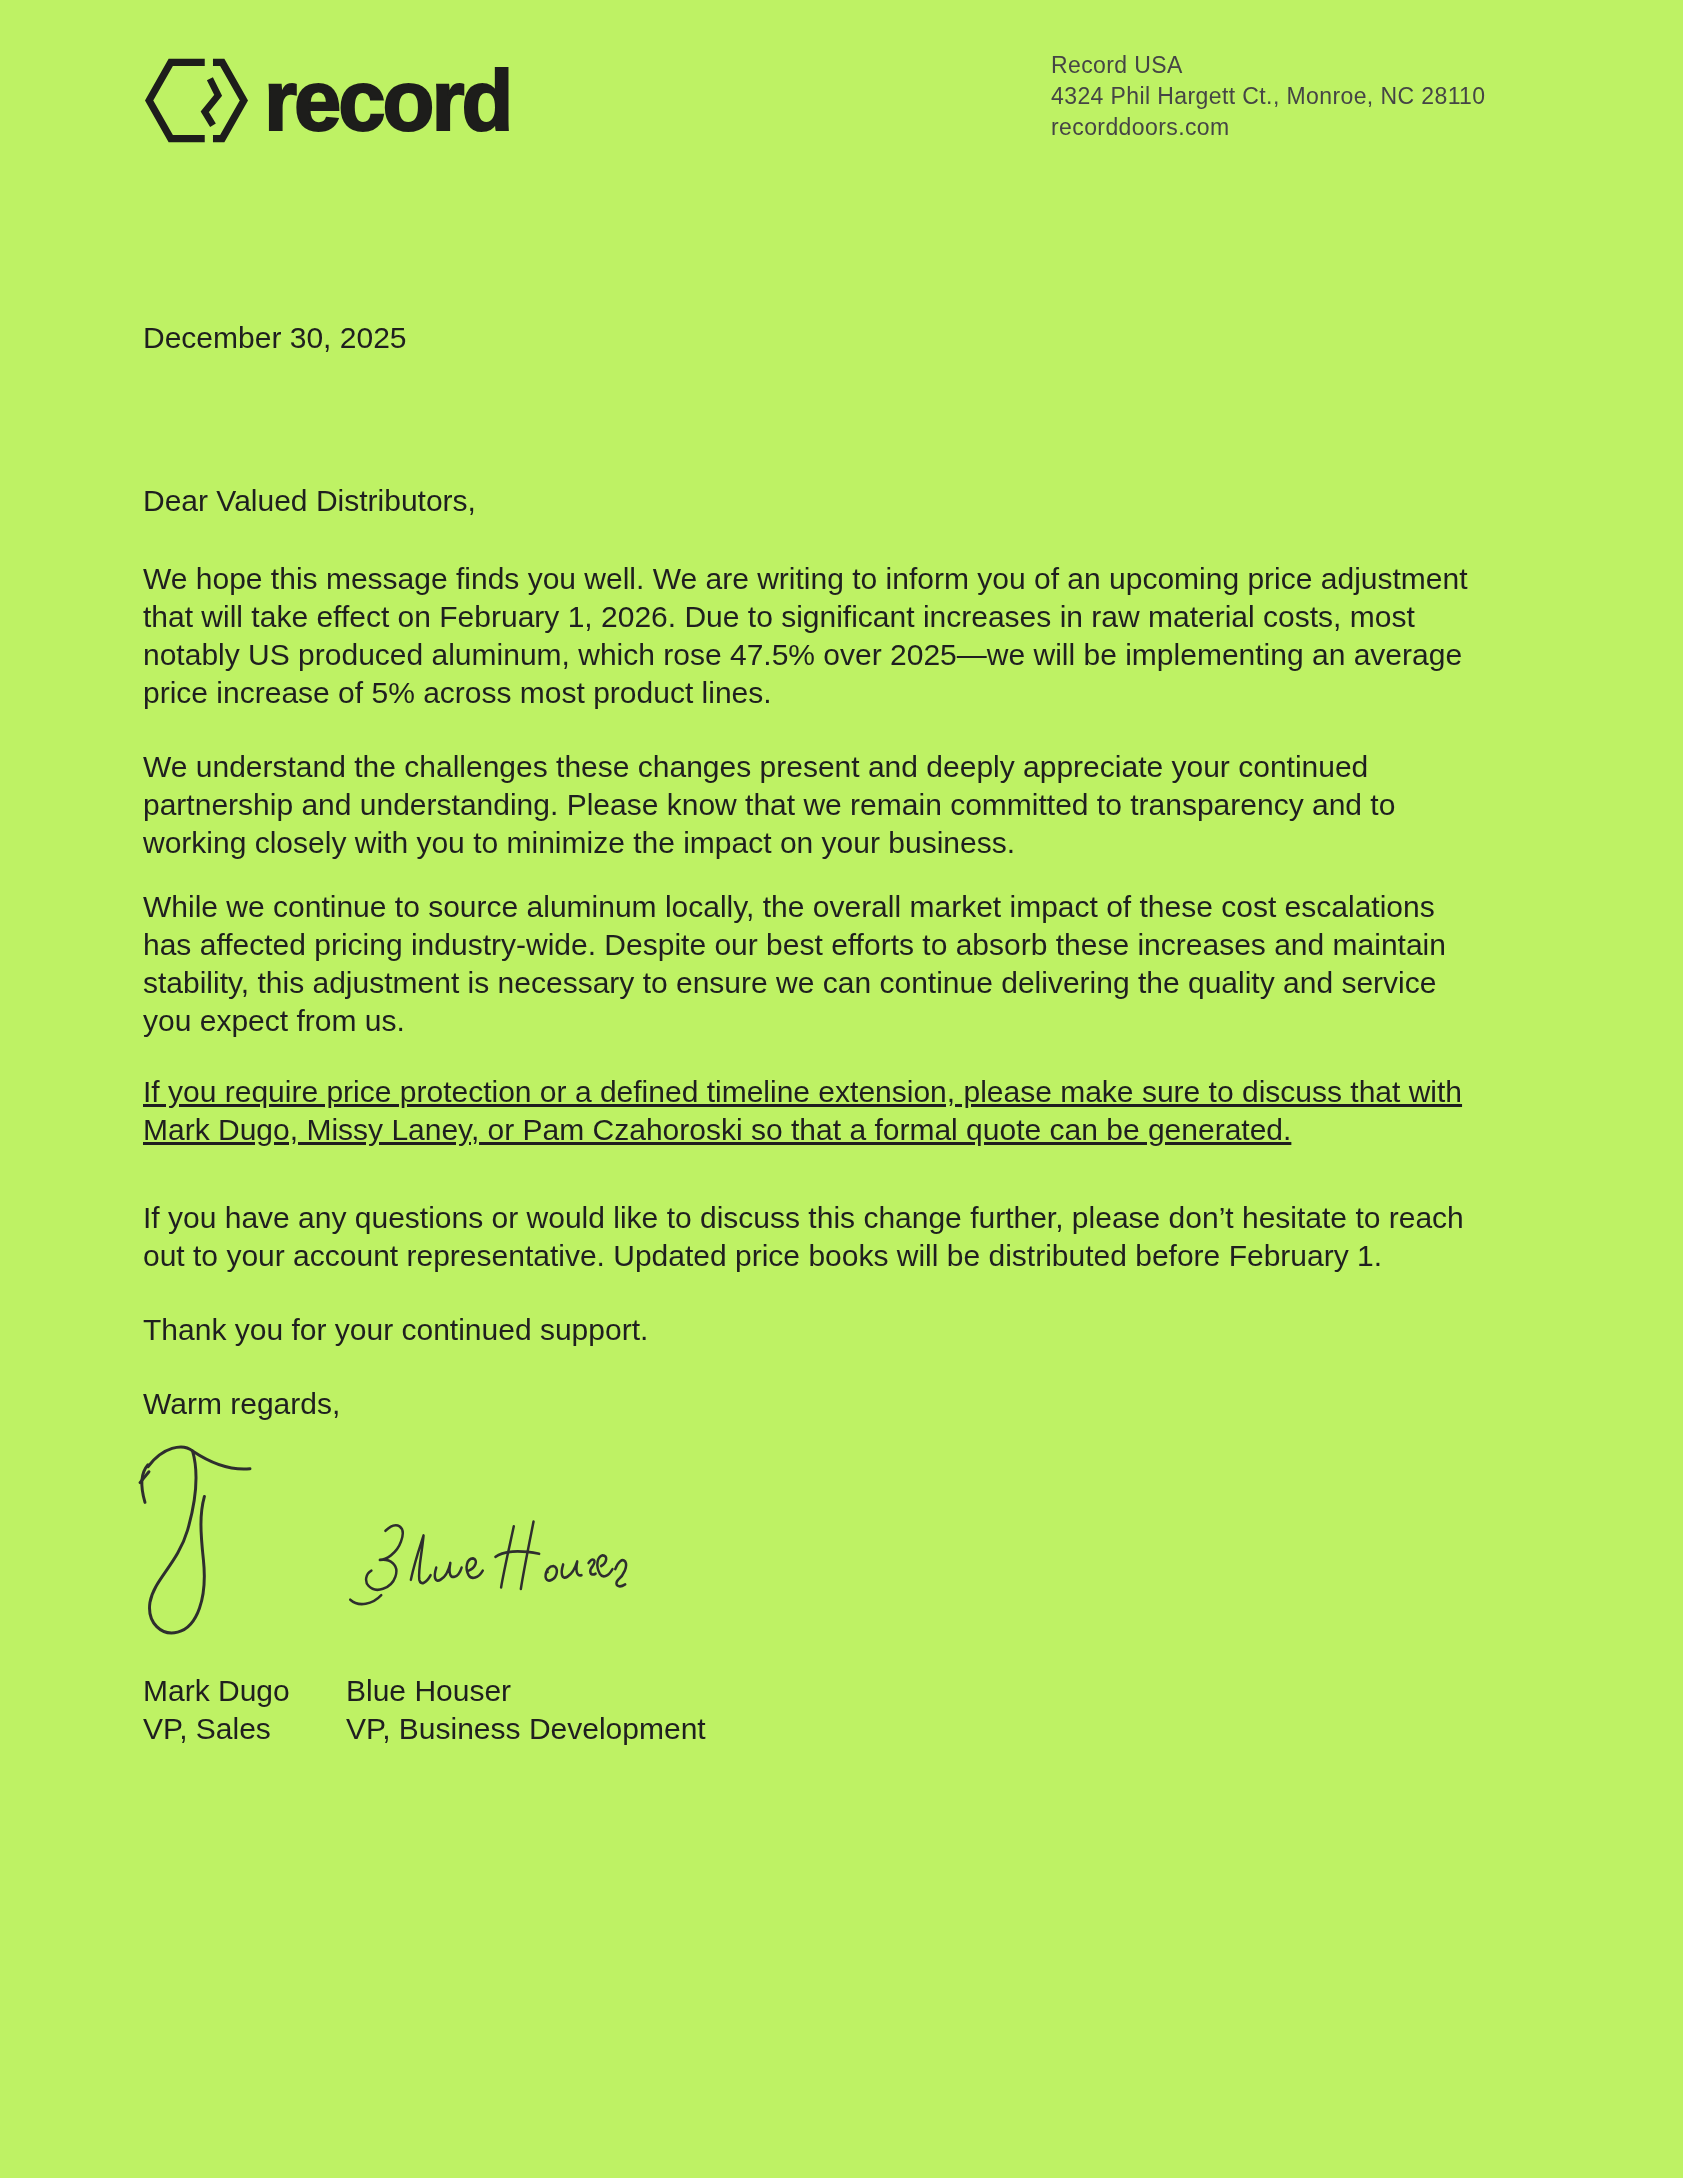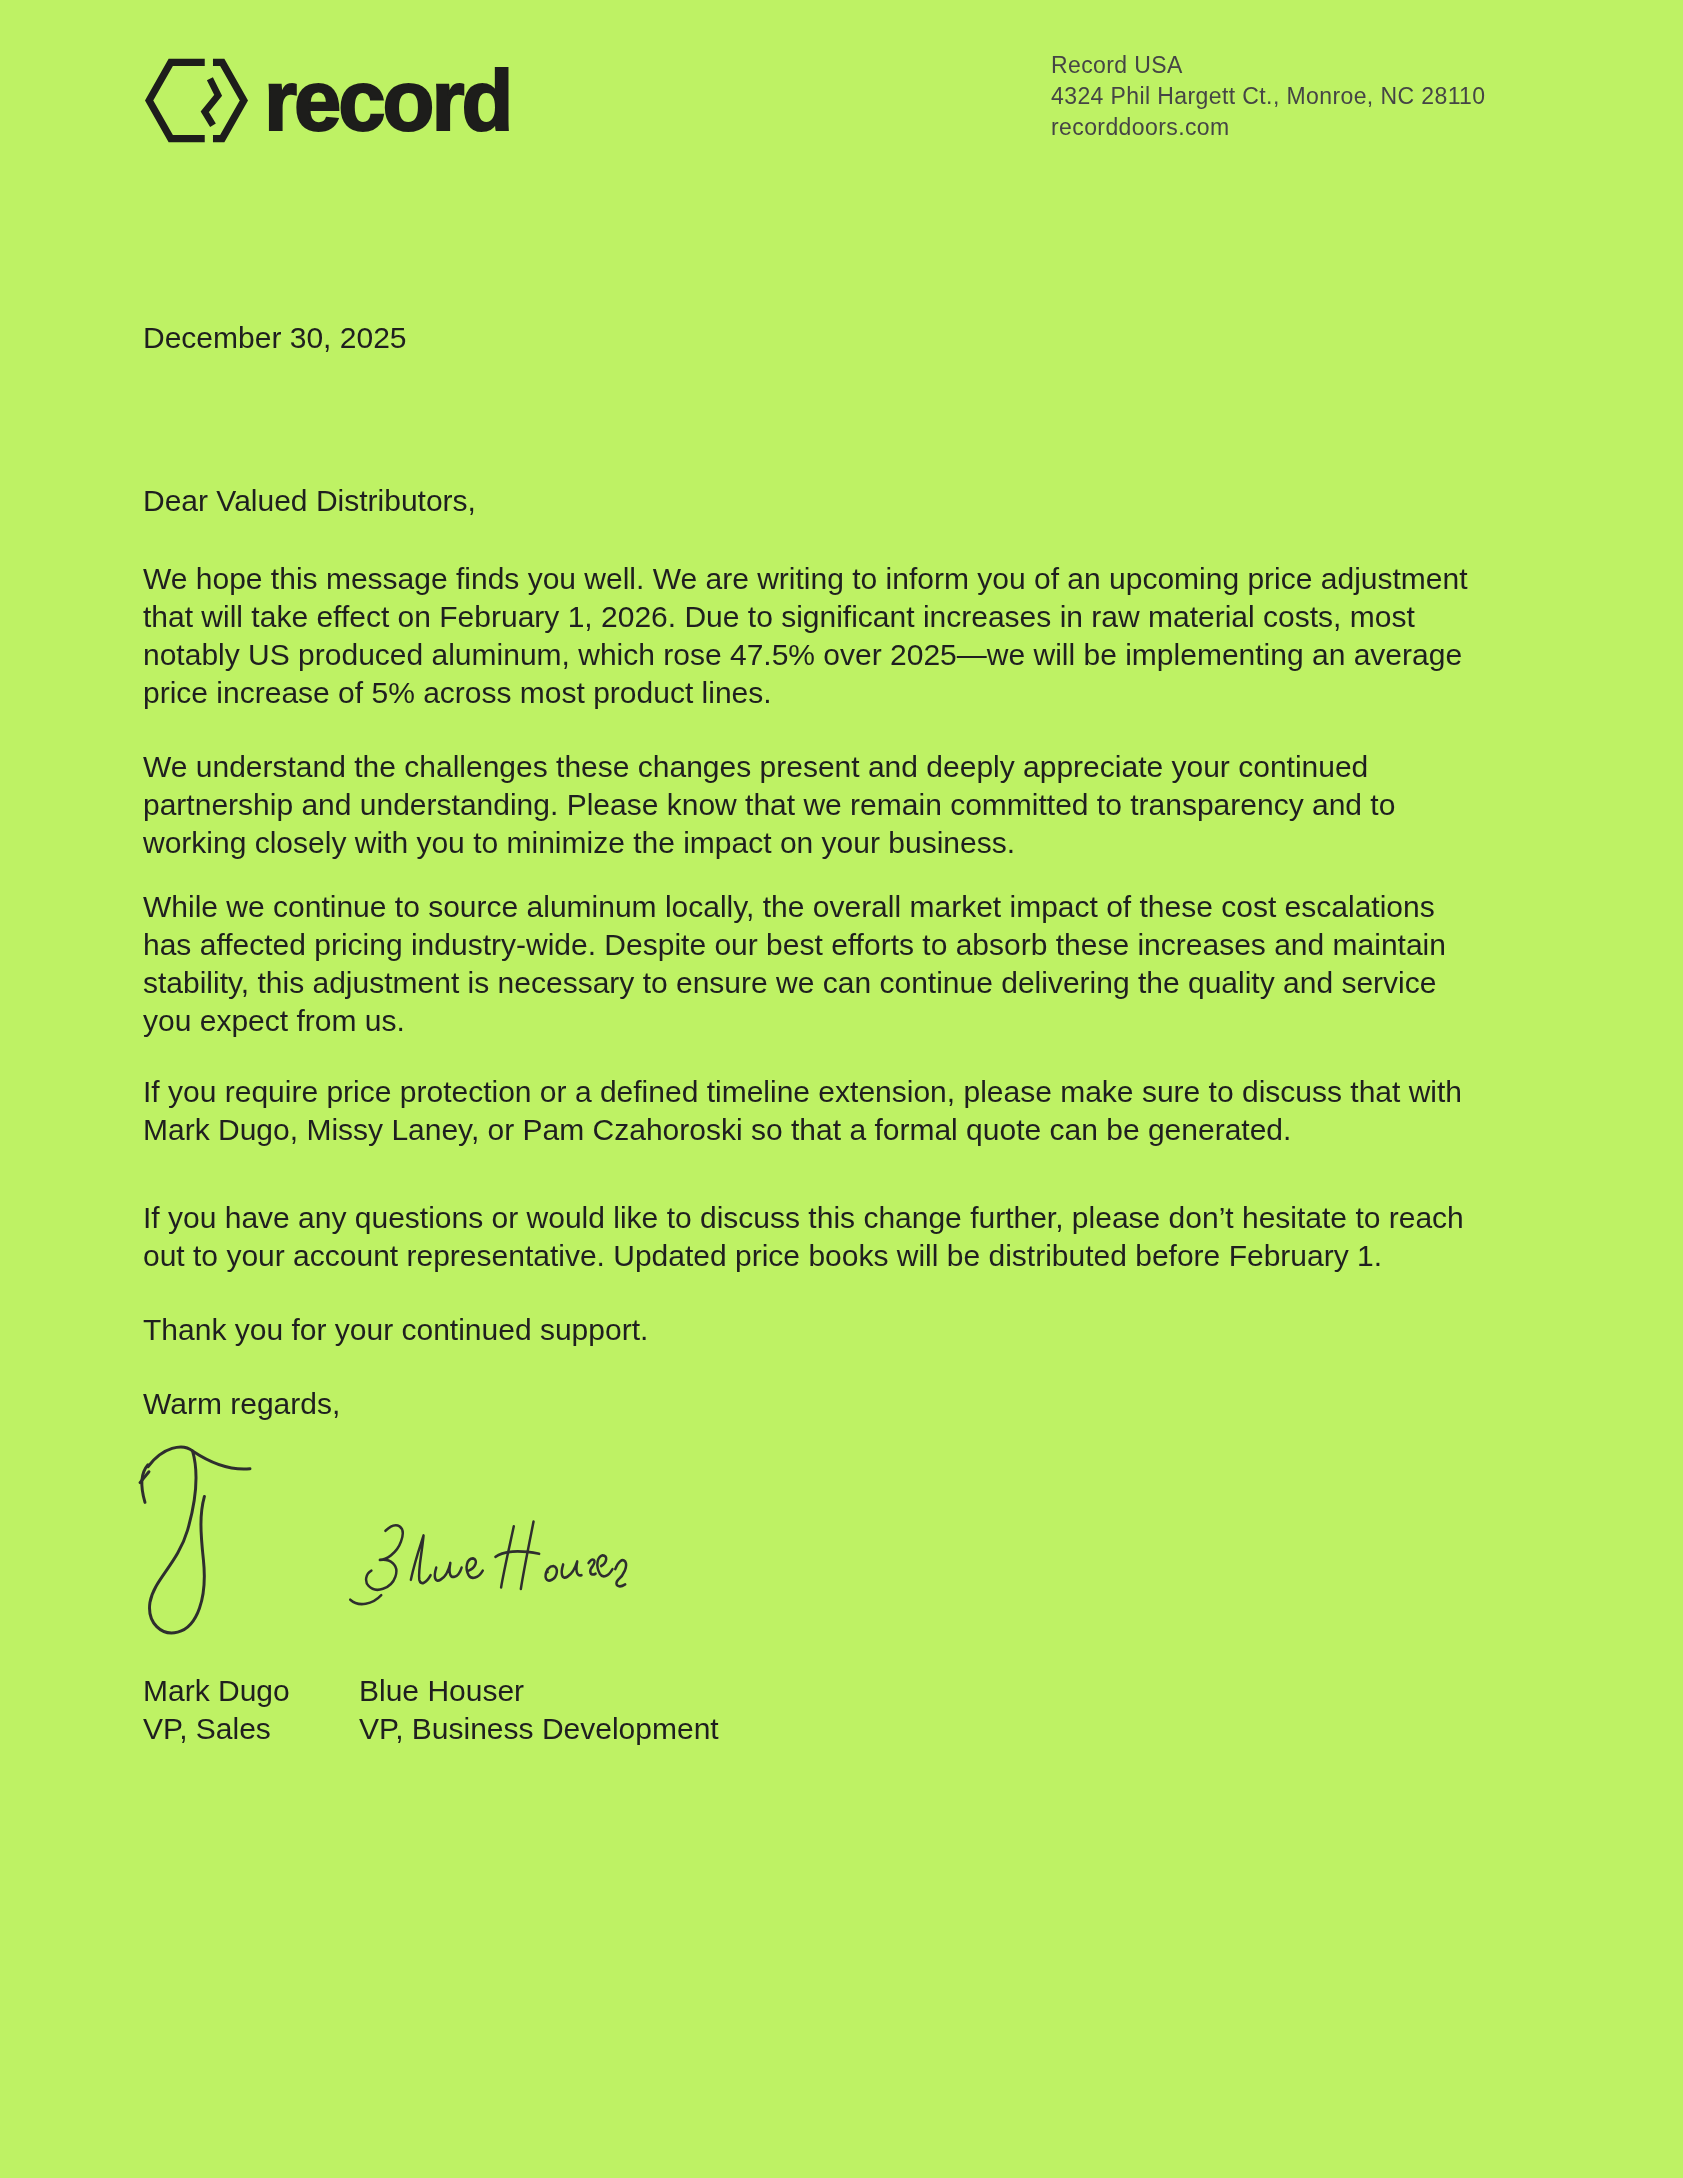--- a/index.html
+++ b/index.html
@@ -47,31 +47,31 @@
     font-size:30px;
     line-height:38px;
     color:#1f1f1f;
   }
   .letter p { margin:0; }
   .date       { margin-bottom:125px !important; }
   .salutation { margin-bottom:40px  !important; }
   .p1 { margin-bottom:36px !important; }
   .p2 { margin-bottom:33px !important; }
   .p3 { margin-bottom:26px !important; }
-  .p4 { margin-bottom:50px !important; }
+  .p4 { margin-bottom:50px !important;text-decoration:underline; }
   .p5 { margin-bottom:36px !important; }
   .thanks  { margin-bottom:36px !important; }
   .regards { margin-bottom:20px !important; }
   .para b { font-weight:normal; }
 
   
   .signature-area { position:relative; height:229px; }
   .sig-mark { position:absolute; left:-10px; top:-2px; }
   .sig-blue { position:absolute; left:203px; top:71px; }
-  .signers { display:flex;gap:13px; }
+  .signers { display:flex; }
   .signer-1 { width:203px; }
   .signer-name  { font-size:30px; line-height:38px; }
   .signer-title { font-size:30px; line-height:38px; }
 
   
   .tagline {
     position:absolute;
     left:154px; top:2028px;
     font-size:42px;
     font-weight:bold;

